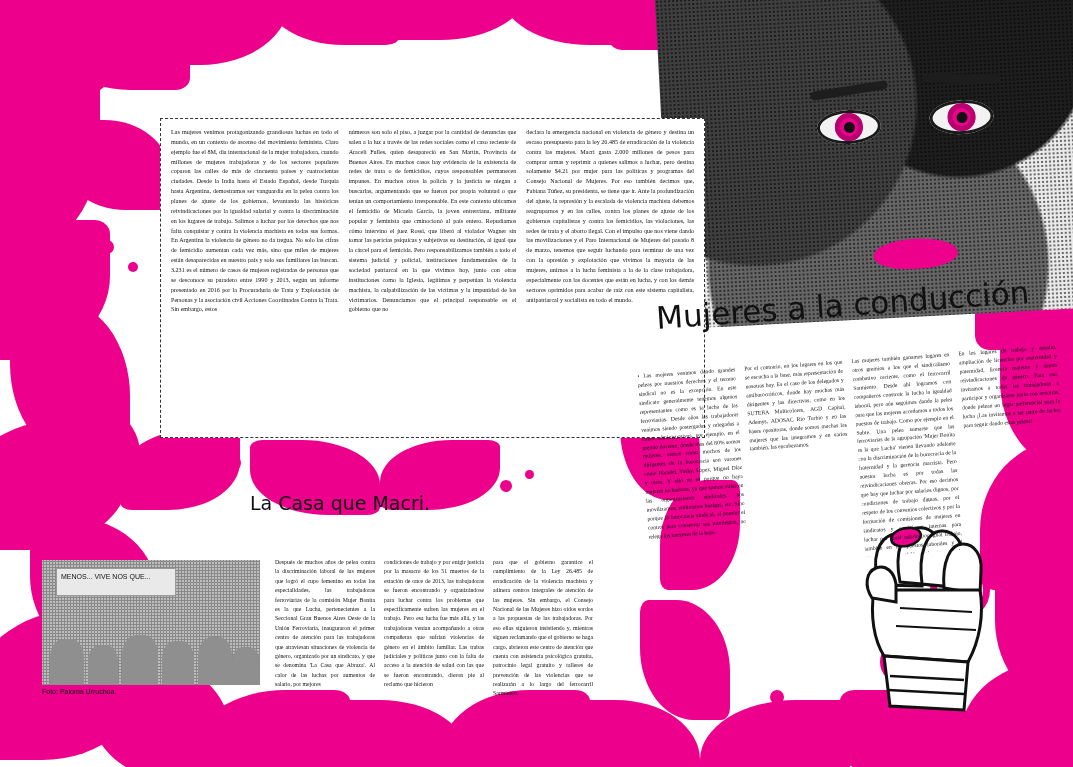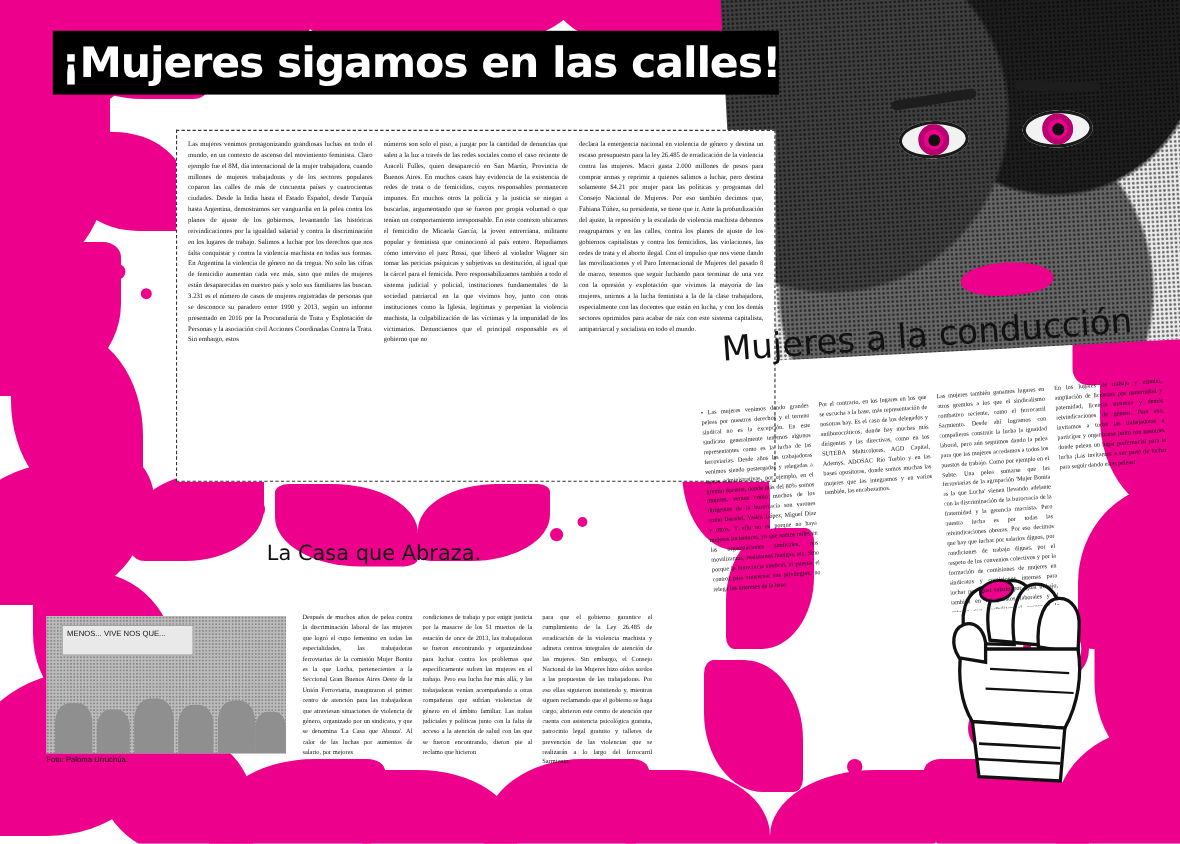--- a/index.html
+++ b/index.html
@@ -306,23 +306,20 @@
     <div class="leaf b" style="left:620px; top:380px; width:80px; height:120px;"></div>
     <div class="leaf" style="left:620px; top:240px; width:80px; height:130px;"></div>
     <div class="leaf b" style="left:630px; top:120px; width:80px; height:120px;"></div>
     <div class="dot" style="left:770px; top:690px; width:14px; height:14px;"></div>
     <div class="dot" style="left:800px; top:712px; width:10px; height:10px;"></div>
     <div class="dot" style="left:700px; top:540px; width:12px; height:12px;"></div>
     <div class="ring" style="left:930px; top:560px; width:60px; height:60px;"></div>
     <div class="ring" style="left:880px; top:640px; width:44px; height:44px;"></div>
   </div>
 
-  <div id="headline-banner">
-    <div class="txt">¡Mujeres sigamos en las calles!</div>
-  </div>
 
   <div id="photo-woman">
     <div class="halftone"></div>
     <div class="dots"></div>
     <div class="brow" style="left:150px; top:96px; width:78px; transform:rotate(-6deg);"></div>
     <div class="brow" style="left:262px; top:90px; width:78px; transform:rotate(4deg);"></div>
     <div class="eye" style="left:155px; top:120px;">
       <div class="iris"></div>
       <div class="pupil"></div>
     </div>
@@ -362,21 +359,21 @@
         <path d="M24 166 L30 216 L104 220 L108 172 Z" fill="#ffffff" stroke="#111" stroke-width="3"></path>
         <path d="M30 186 L104 190" stroke="#111" stroke-width="2.5" fill="none"></path>
         <path d="M28 200 L104 204" stroke="#111" stroke-width="2.5" fill="none"></path>
         <path d="M40 118 L112 122" stroke="#111" stroke-width="2" fill="none"></path>
         <path d="M36 136 L116 140" stroke="#111" stroke-width="2" fill="none"></path>
       </g>
     </svg>
   </div>
 
   <div id="casa-title">
-    <div class="l1">La Casa que Abraza.</div>
+    <div class="l1">La Casa que Macri.</div>
   </div>
 
   <div id="photo-casa">
     <div class="grain"></div>
     <div class="banner">MENOS... VIVE NOS QUE...</div>
     <div class="person" style="left:8px; width:34px; height:46px;"></div>
     <div class="person" style="left:46px; width:30px; height:40px;"></div>
     <div class="person" style="left:80px; width:36px; height:50px;"></div>
     <div class="person" style="left:120px; width:32px; height:44px;"></div>
     <div class="person" style="left:156px; width:34px; height:48px;"></div>

